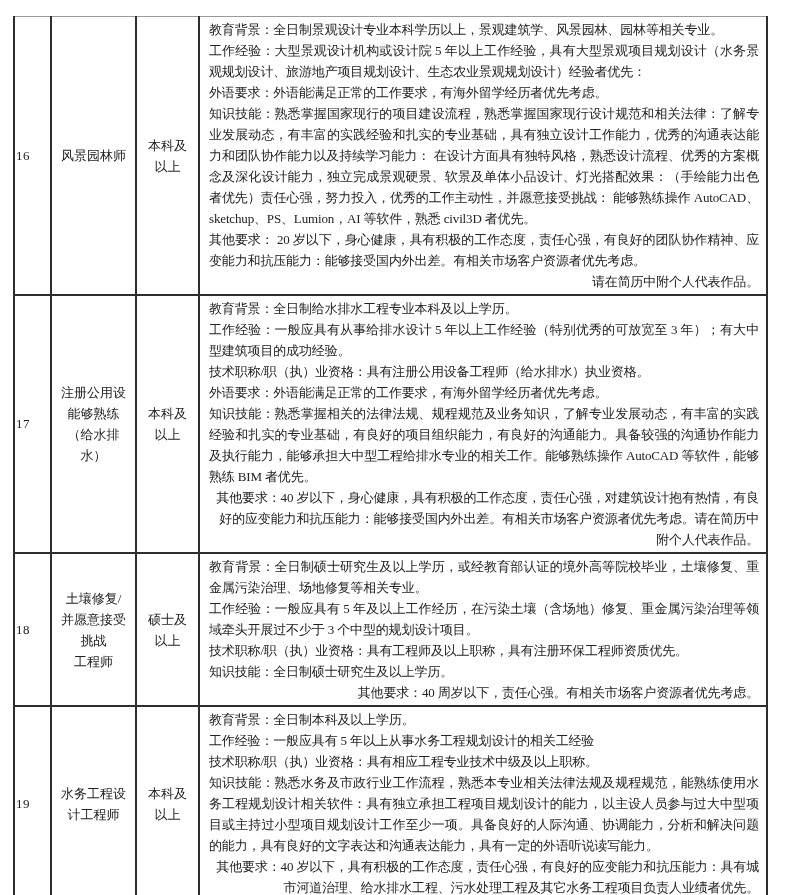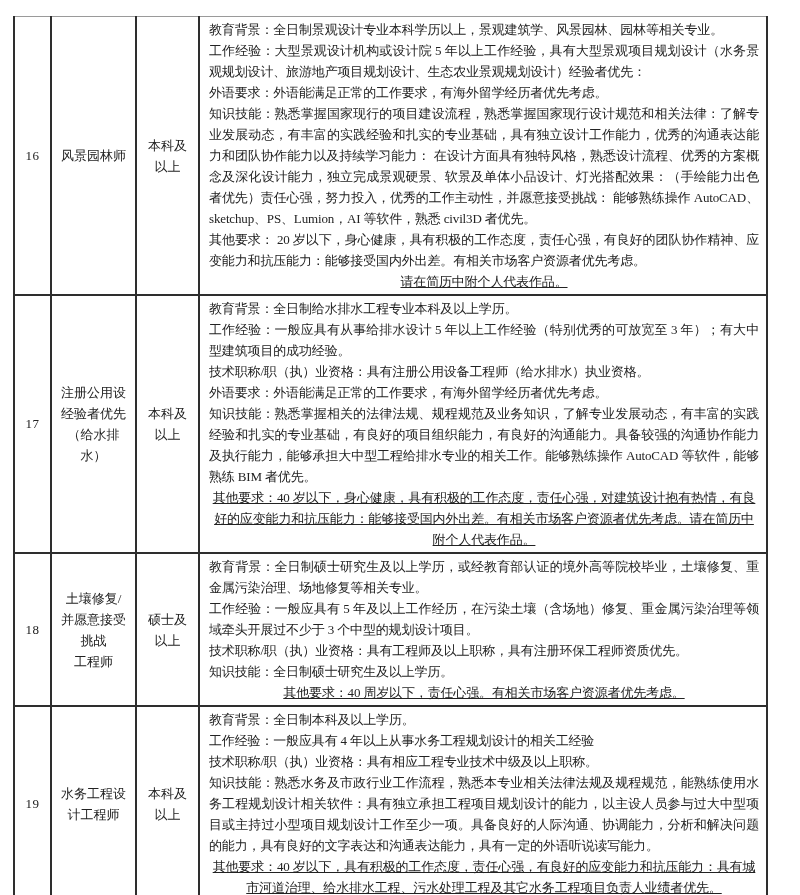--- a/index.html
+++ b/index.html
@@ -29,42 +29,40 @@
     border: 2px solid #2e2e2e;
     font-size: 13px;
     color: #222222;
     vertical-align: middle;
     overflow: hidden;
   }
   table.recruit-table tr:first-child td {
     border-top: 1px solid #9a9a9a;
   }
   td.col-no {
-    text-align: center;
     font-family: "Liberation Serif", "DejaVu Serif", serif;
     letter-spacing: 0.5px;
   }
   td.col-title, td.col-edu {
     text-align: center;
     line-height: 21px;
     white-space: pre-line;
     padding: 0 3px;
   }
   td.col-req {
     vertical-align: middle;
     padding: 2px 7px 2px 9px;
   }
   .para {
     text-align: justify;
     line-height: 21px;
     letter-spacing: -0.15px;
   }
   .para:last-child {
-    text-align: center;
-    text-decoration: underline;
+    text-align: right;
   }
 </style>
 </head>
 <body>
 
 <div class="page">
   <table class="recruit-table">
     <colgroup>
       <col style="width:37px">
       <col style="width:85px">
@@ -84,21 +82,21 @@
         <div class="para">外语要求：外语能满足正常的工作要求，有海外留学经历者优先考虑。</div>
         <div class="para">知识技能：熟悉掌握国家现行的项目建设流程，熟悉掌握国家现行设计规范和相关法律：了解专业发展动态，有丰富的实践经验和扎实的专业基础，具有独立设计工作能力，优秀的沟通表达能力和团队协作能力以及持续学习能力： 在设计方面具有独特风格，熟悉设计流程、优秀的方案概念及深化设计能力，独立完成景观硬景、软景及单体小品设计、灯光搭配效果：（手绘能力出色者优先）责任心强，努力投入，优秀的工作主动性，并愿意接受挑战： 能够熟练操作 AutoCAD、sketchup、PS、Lumion，AI 等软件，熟悉 civil3D 者优先。</div>
         <div class="para">其他要求： 20 岁以下，身心健康，具有积极的工作态度，责任心强，有良好的团队协作精神、应变能力和抗压能力：能够接受国内外出差。有相关市场客户资源者优先考虑。</div>
         <div class="para">请在简历中附个人代表作品。</div>
       </td>
     </tr>
 
     <tr>
       <td class="col-no">17</td>
       <td class="col-title">注册公用设
-经验者优先
+能够熟练
 （给水排
 水）</td>
       <td class="col-edu">本科及
 以上</td>
       <td class="col-req">
         <div class="para">教育背景：全日制给水排水工程专业本科及以上学历。</div>
         <div class="para">工作经验：一般应具有从事给排水设计 5 年以上工作经验（特别优秀的可放宽至 3 年）；有大中型建筑项目的成功经验。</div>
         <div class="para">技术职称/职（执）业资格：具有注册公用设备工程师（给水排水）执业资格。</div>
         <div class="para">外语要求：外语能满足正常的工作要求，有海外留学经历者优先考虑。</div>
         <div class="para">知识技能：熟悉掌握相关的法律法规、规程规范及业务知识，了解专业发展动态，有丰富的实践经验和扎实的专业基础，有良好的项目组织能力，有良好的沟通能力。具备较强的沟通协作能力及执行能力，能够承担大中型工程给排水专业的相关工作。能够熟练操作 AutoCAD 等软件，能够熟练 BIM 者优先。</div>
@@ -123,21 +121,21 @@
     </tr>
 
     <tr>
       <td class="col-no">19</td>
       <td class="col-title">水务工程设
 计工程师</td>
       <td class="col-edu">本科及
 以上</td>
       <td class="col-req">
         <div class="para">教育背景：全日制本科及以上学历。</div>
-        <div class="para">工作经验：一般应具有 4 年以上从事水务工程规划设计的相关工经验</div>
+        <div class="para">工作经验：一般应具有 5 年以上从事水务工程规划设计的相关工经验</div>
         <div class="para">技术职称/职（执）业资格：具有相应工程专业技术中级及以上职称。</div>
         <div class="para">知识技能：熟悉水务及市政行业工作流程，熟悉本专业相关法律法规及规程规范，能熟练使用水务工程规划设计相关软件：具有独立承担工程项目规划设计的能力，以主设人员参与过大中型项目或主持过小型项目规划设计工作至少一项。具备良好的人际沟通、协调能力，分析和解决问题的能力，具有良好的文字表达和沟通表达能力，具有一定的外语听说读写能力。</div>
         <div class="para">其他要求：40 岁以下，具有积极的工作态度，责任心强，有良好的应变能力和抗压能力：具有城市河道治理、给水排水工程、污水处理工程及其它水务工程项目负责人业绩者优先。</div>
       </td>
     </tr>
   </tbody>
     </table>
 </div>
 
 </body></html>

